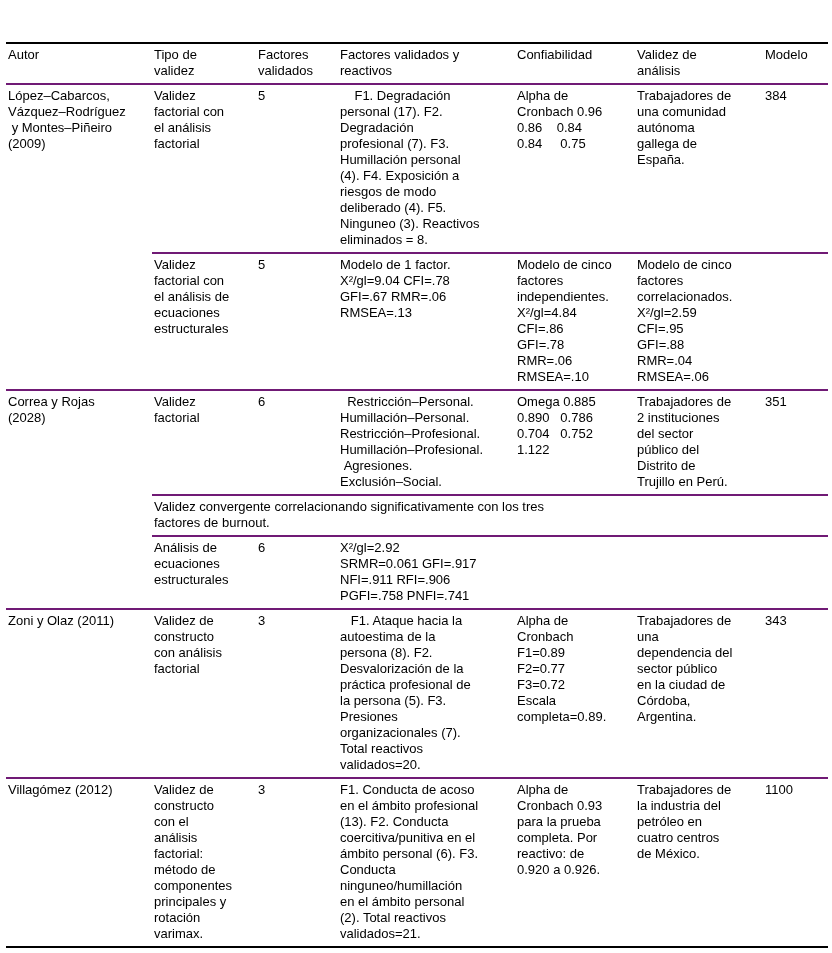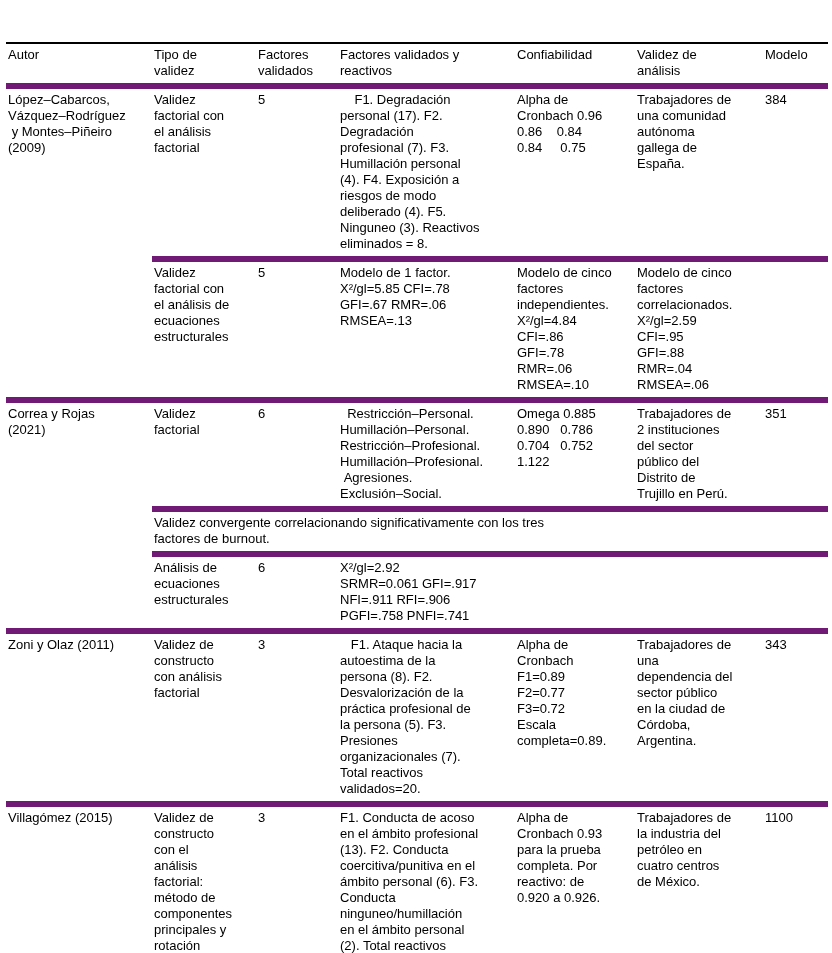--- a/index.html
+++ b/index.html
@@ -25,21 +25,21 @@
     font-size: 13px;
     line-height: 16px;
     font-weight: normal;
     text-align: left;
     vertical-align: top;
     padding: 3px 8px 4px 2px;
     white-space: pre-wrap;
     overflow-wrap: break-word;
   }
   .tbl thead th { border-bottom: 1px solid #000000; }
-  .tbl tbody tr.rule > td { border-top: 6px solid #701a75; margin-top: 28px; }
+  .tbl tbody tr.rule > td { border-top: 2px solid #701a75; margin-top: 28px; }
 </style>
 </head>
 <body>
 
 <div class="page">
   <table class="tbl">
     <colgroup>
       <col style="width:146px">
       <col style="width:104px">
       <col style="width:82px">
@@ -97,21 +97,21 @@
         <td>384</td>
       </tr>
       <tr class="rule">
         <td>Validez
 factorial con
 el análisis de
 ecuaciones
 estructurales</td>
         <td>5</td>
         <td>Modelo de 1 factor.
-X²/gl=5.85 CFI=.78
+X²/gl=9.04 CFI=.78
 GFI=.67 RMR=.06
 RMSEA=.13</td>
         <td>Modelo de cinco
 factores
 independientes.
 X²/gl=4.84
 CFI=.86
 GFI=.78
 RMR=.06
 RMSEA=.10</td>
@@ -121,21 +121,21 @@
 X²/gl=2.59
 CFI=.95
 GFI=.88
 RMR=.04
 RMSEA=.06</td>
         <td></td>
       </tr>
 
       <tr class="rule">
         <td rowspan="3">Correa y Rojas
-(2021)</td>
+(2028)</td>
         <td>Validez
 factorial</td>
         <td>6</td>
         <td>  Restricción–Personal.
 Humillación–Personal.
 Restricción–Profesional.
 Humillación–Profesional.
  Agresiones.
 Exclusión–Social.</td>
         <td>Omega 0.885
@@ -196,21 +196,21 @@
 una
 dependencia del
 sector público
 en la ciudad de
 Córdoba,
 Argentina.</td>
         <td>343</td>
       </tr>
 
       <tr class="rule">
-        <td>Villagómez (2015)</td>
+        <td>Villagómez (2012)</td>
         <td>Validez de
 constructo
 con el
 análisis
 factorial:
 método de
 componentes
 principales y
 rotación
 varimax.</td>

